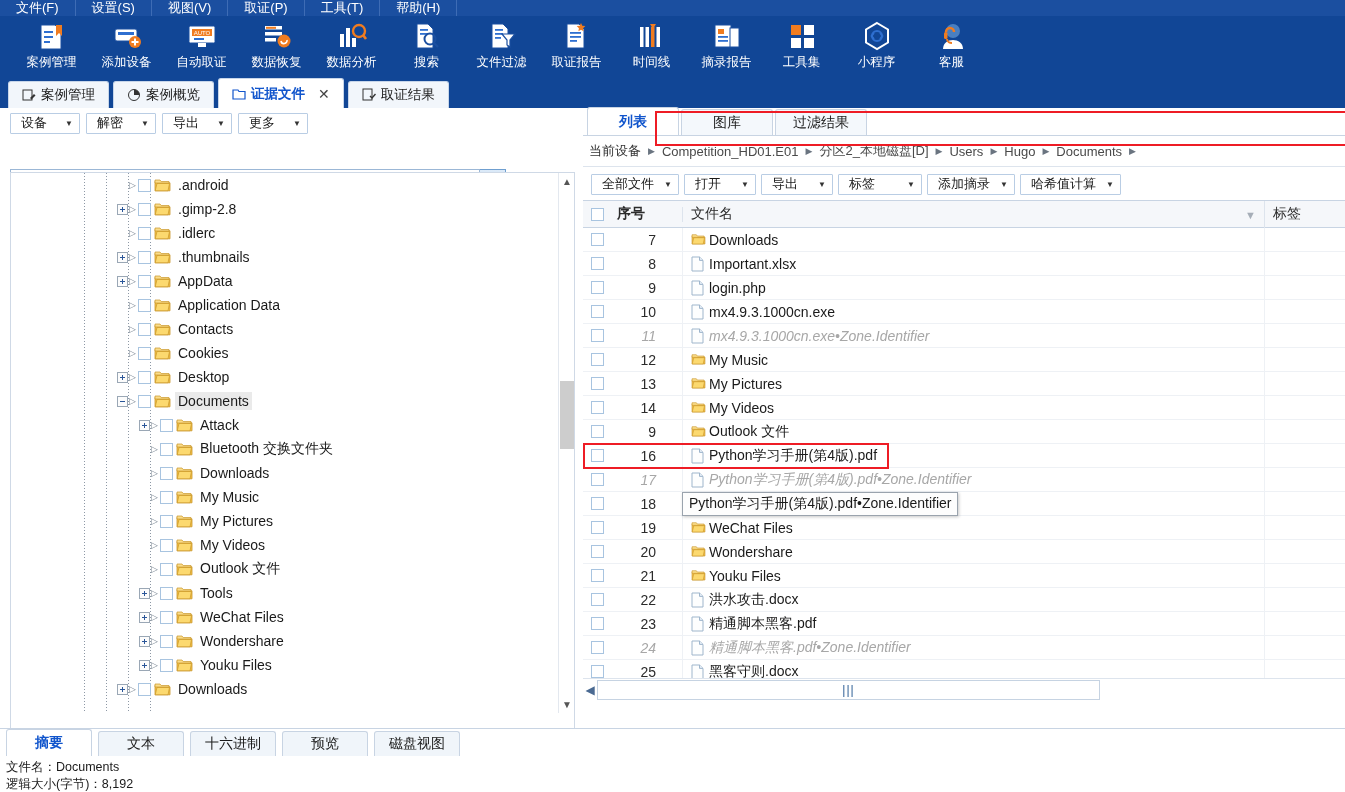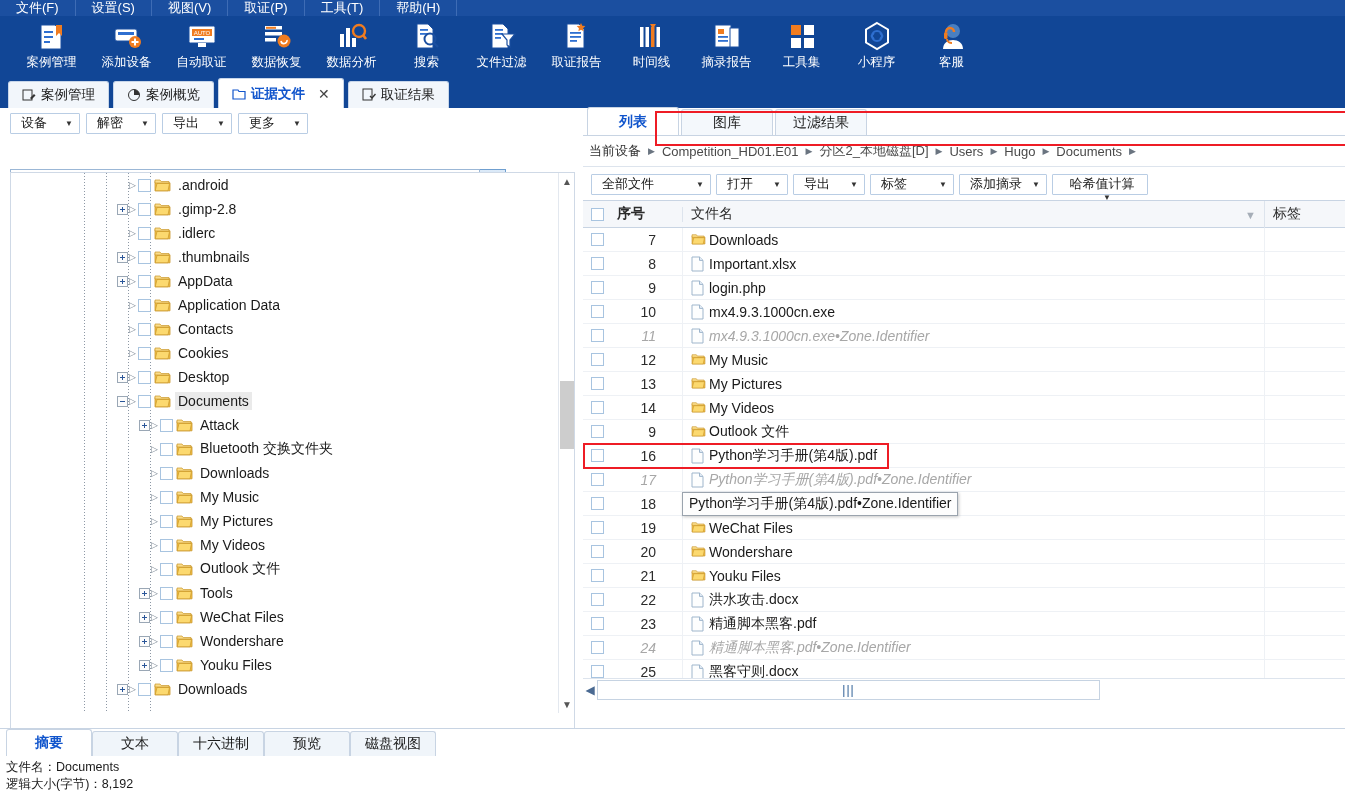--- a/index.html
+++ b/index.html
@@ -250,21 +250,21 @@
   
   .bottom {
     position: absolute; left: 0; top: 728px; width: 1345px; height: 64px;
     background: #fff; border-top: 1px solid #c8d4e3;
   }
   .btabs { display: flex; align-items: flex-end; height: 27px; padding-left: 6px; }
   .btab {
     height: 25px; min-width: 86px; background: #f0f5fa;
     border: 1px solid #c8d4e3; border-bottom: none;
     display: flex; align-items: center; justify-content: center;
-    font-size: 14px; color: #1a1a1a; border-radius: 3px 3px 0 0; margin-right: 0; font-family: Liberation Mono, monospace;
+    font-size: 14px; color: #1a1a1a; border-radius: 3px 3px 0 0; margin-right: 6px; font-family: Liberation Mono, monospace;
   }
   .btab.active { background: #fff; color: #1155cc; font-weight: bold; height: 27px; }
   .binfo { padding: 3px 0 0 6px; font-family: Liberation Sans, sans-serif; font-size: 12.5px; line-height: 17px; color: #1a1a1a; }
 
   .vdiv { position: absolute; left: 580px; top: 108px; width: 3px; height: 620px; background: #fff; }
 </style>
 </head>
 <body>
 
 <div id="app">
@@ -781,41 +781,41 @@
         <span class="crumb dim">Users</span>
         <span class="csep">▶</span>
         <span class="crumb dim">Hugo</span>
         <span class="csep">▶</span>
         <span class="crumb dim">Documents</span>
         <span class="csep">▶</span>
       </div>
     <div class="crumb-hl"></div>
 
     <div class="r-toolbar" id="rtoolbar">
-        <div class="ddbtn" style="min-width: 84px; gap: 32px;">
+        <div class="ddbtn" style="min-width: 84px;">
           <span>全部文件</span>
           <span class="car">▼</span>
         </div>
         <div class="ddbtn" style="min-width: 72px;">
           <span>打开</span>
           <span class="car">▼</span>
         </div>
         <div class="ddbtn" style="min-width: 72px;">
           <span>导出</span>
           <span class="car">▼</span>
         </div>
         <div class="ddbtn" style="min-width: 84px;">
           <span>标签</span>
           <span class="car">▼</span>
         </div>
         <div class="ddbtn" style="min-width: 88px;">
           <span>添加摘录</span>
           <span class="car">▼</span>
         </div>
-        <div class="ddbtn" style="min-width: 96px; flex-direction: column;">
+        <div class="ddbtn" style="min-width: 96px;">
           <span>哈希值计算</span>
           <span class="car">▼</span>
         </div>
       </div>
 
     <div class="tablewrap">
       <div class="thead">
         <div class="th-cb">
           <span class="cbx" style="margin:0"></span>
         </div>

